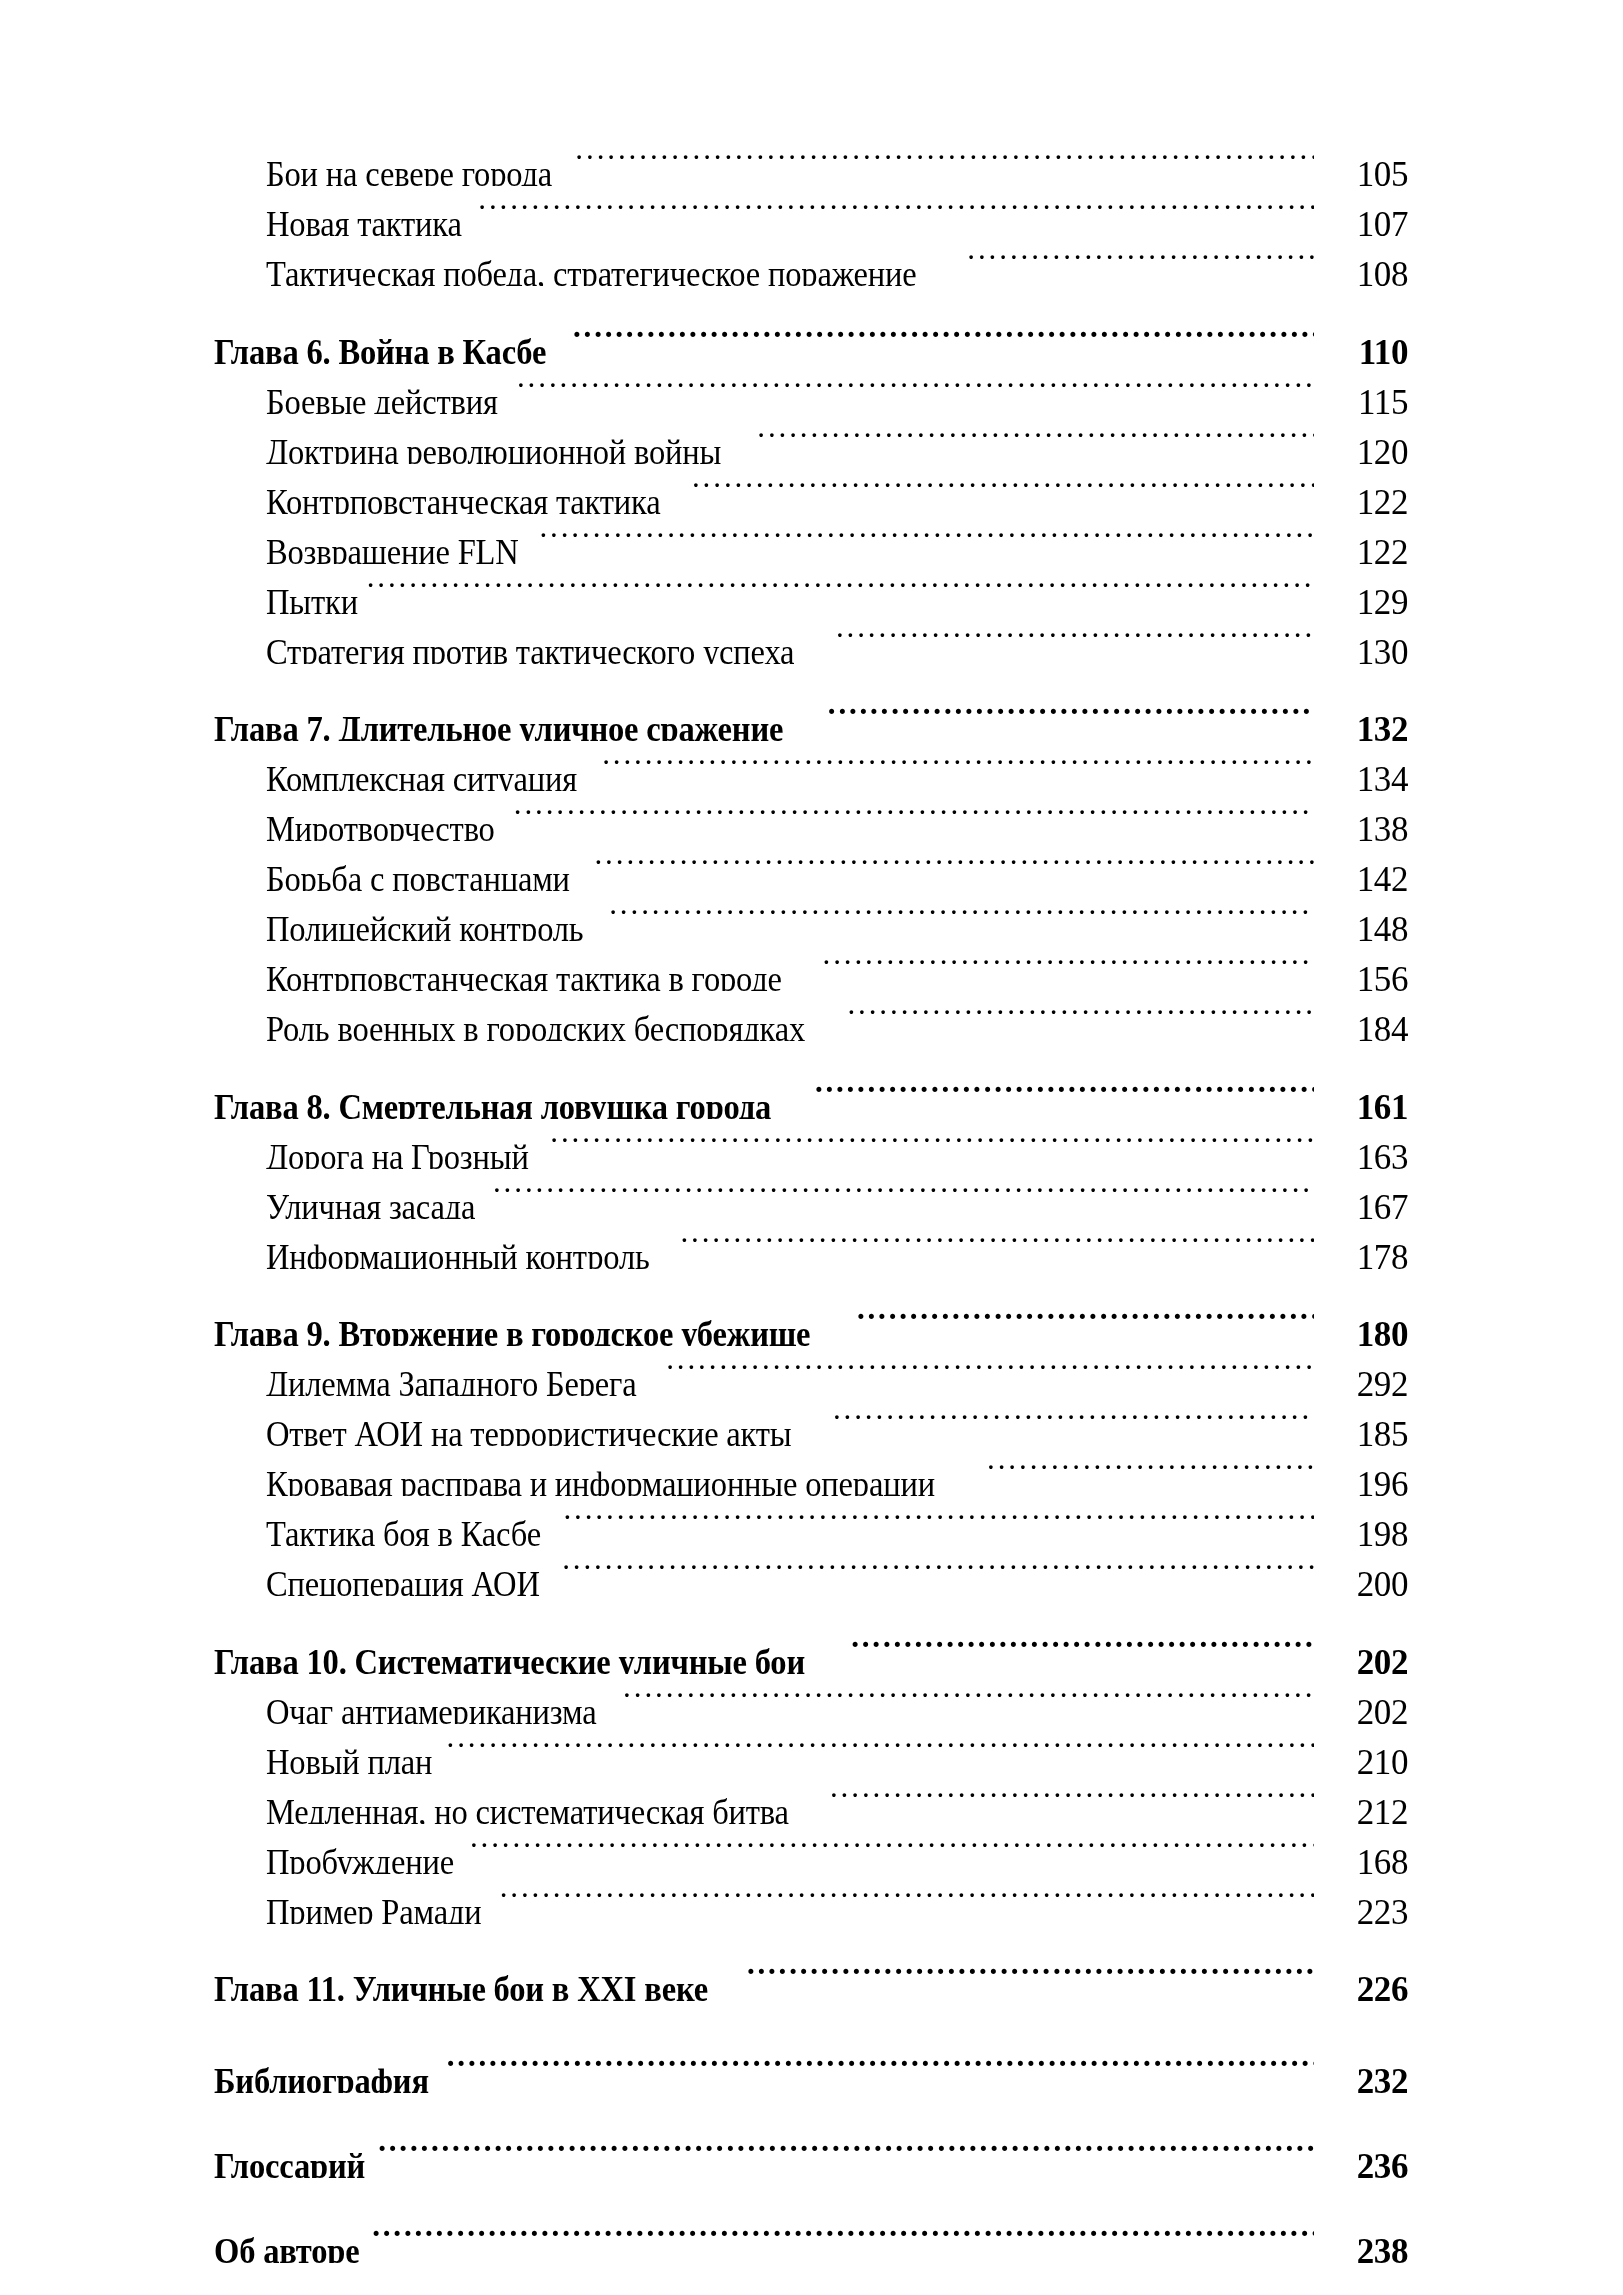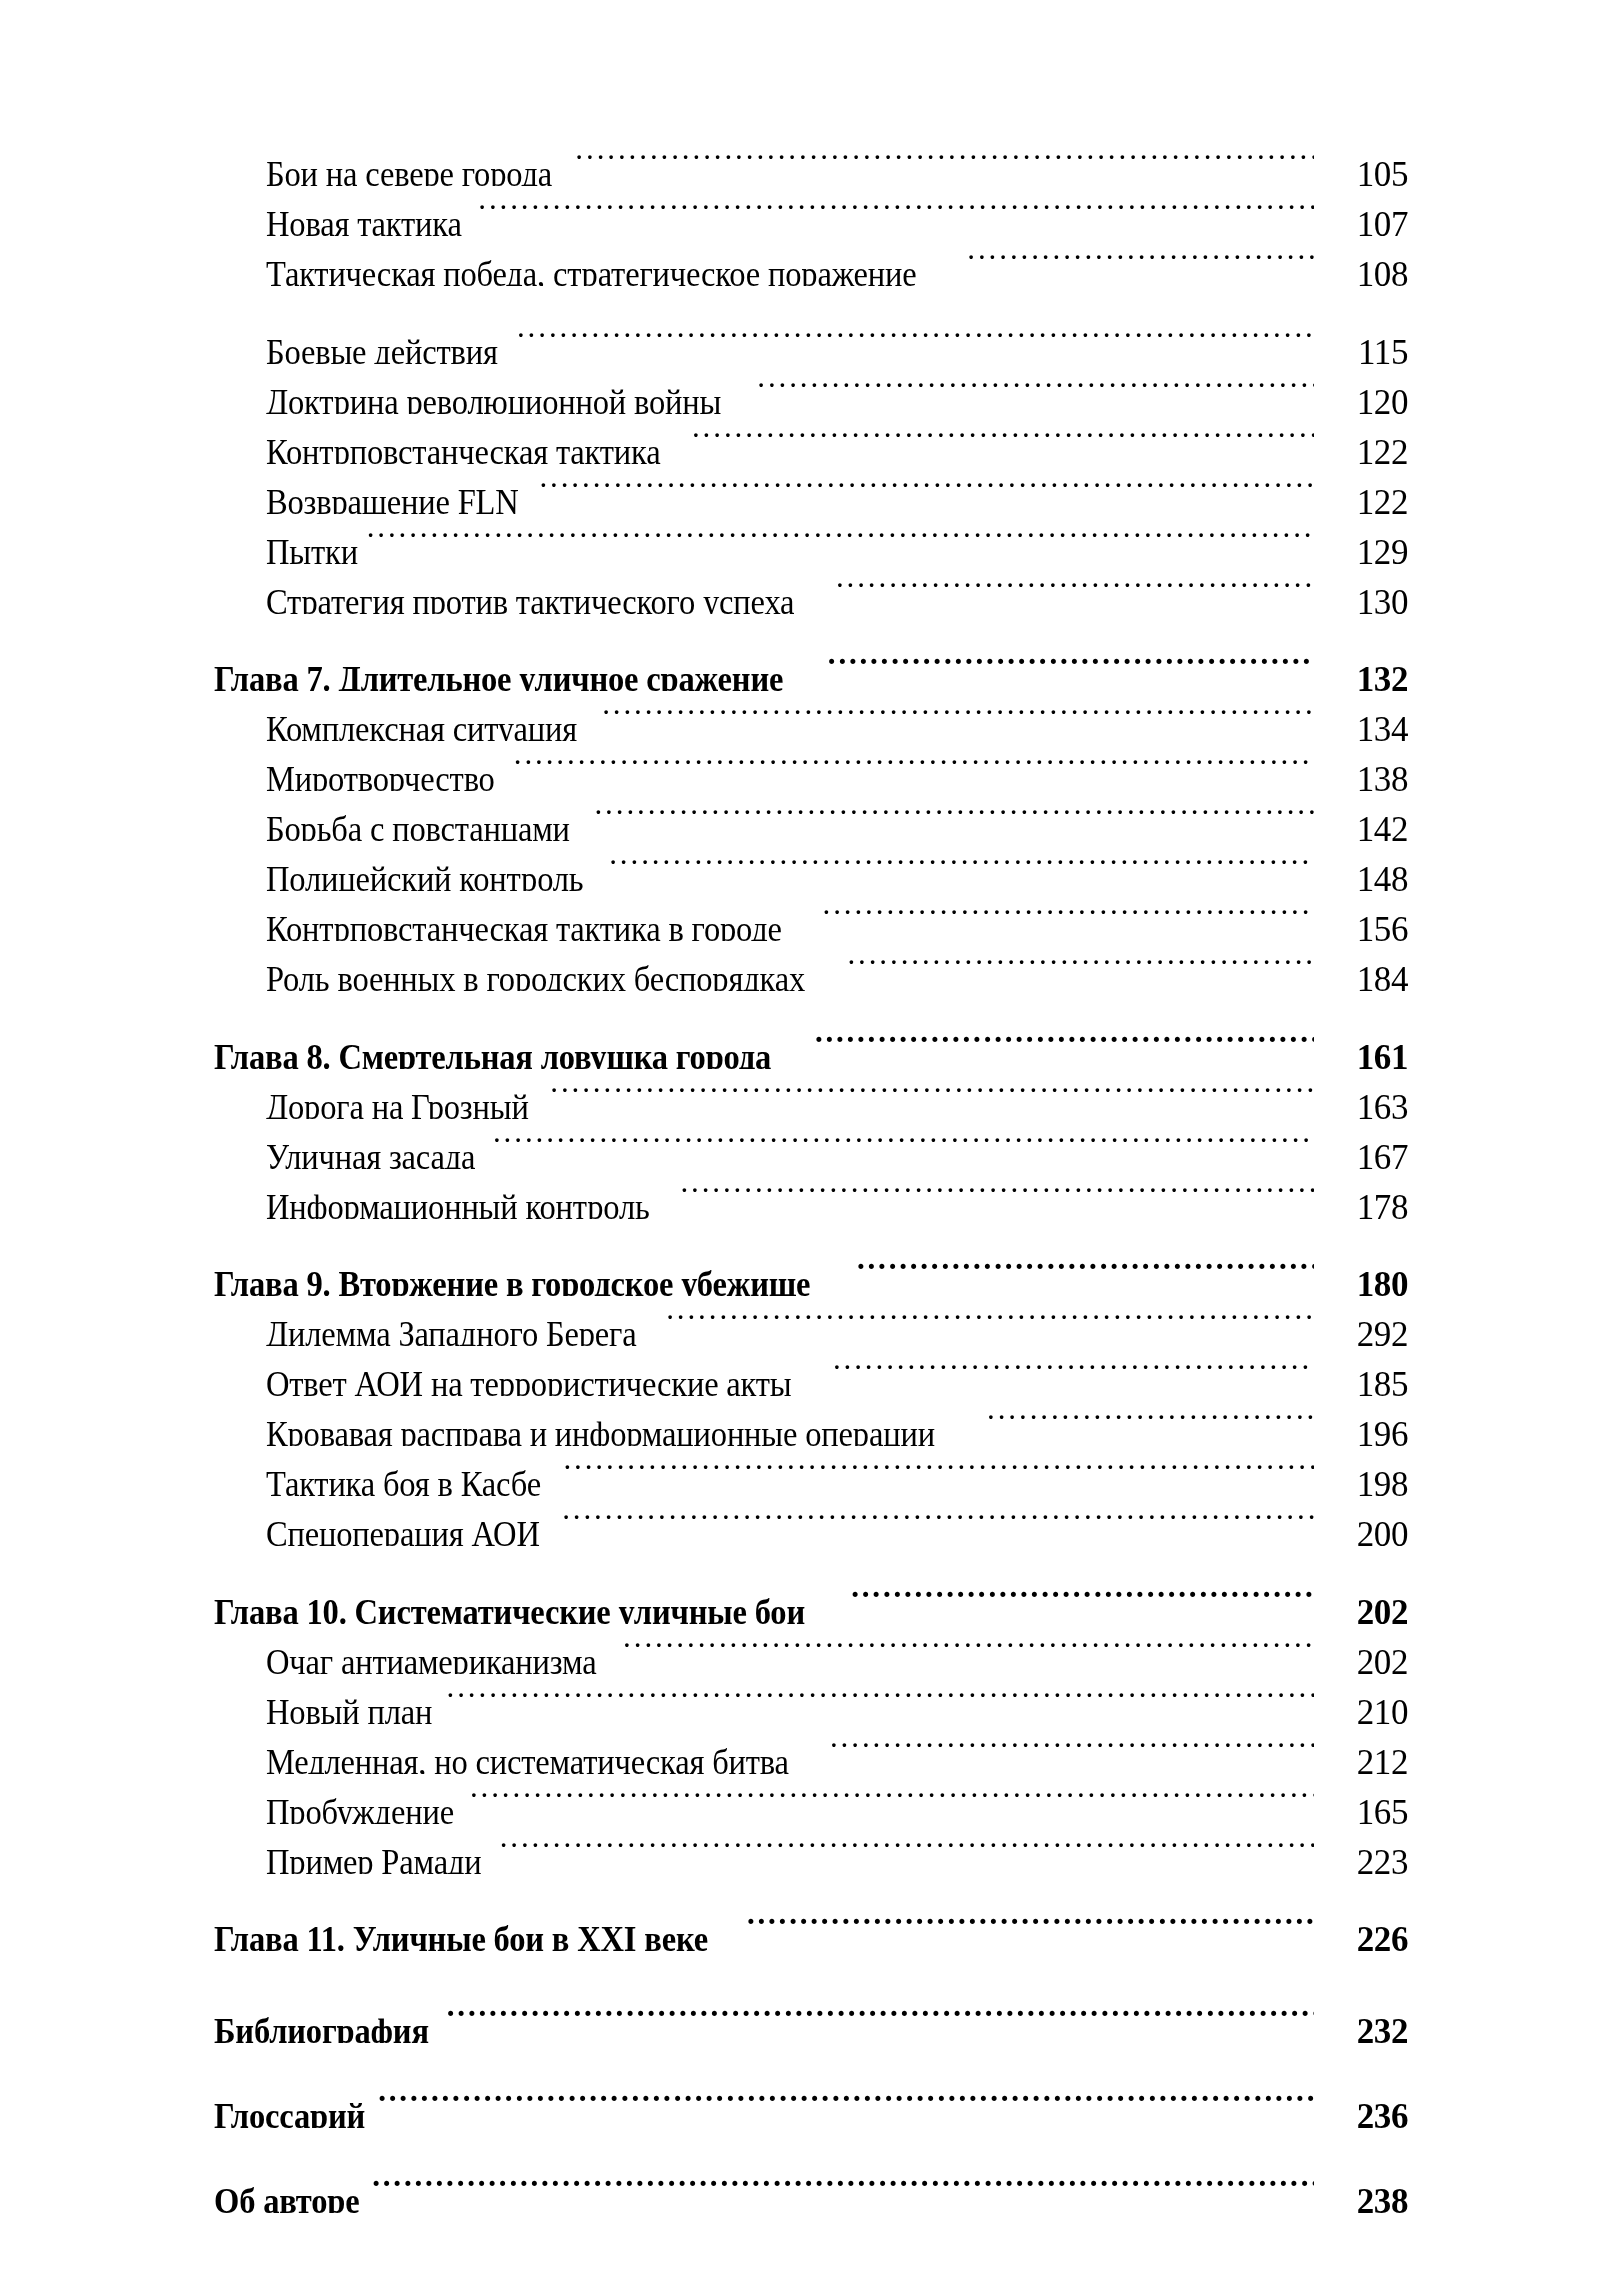--- a/index.html
+++ b/index.html
@@ -126,20 +126,25 @@
         <span class="toc-title">Новая тактика</span>
         <span class="toc-dots"></span>
         <span class="toc-page">107</span>
       </div>
       <div class="toc-line section">
         <span class="toc-title">Тактическая победа, стратегическое поражение</span>
         <span class="toc-dots"></span>
         <span class="toc-page">108</span>
       </div>
       <div class="gap-group"></div>
+      <div class="toc-line chapter">
+        <span class="toc-title">Глава 6. Война в Касбе</span>
+        <span class="toc-dots"></span>
+        <span class="toc-page">110</span>
+      </div>
       <div class="toc-line section">
         <span class="toc-title">Боевые действия</span>
         <span class="toc-dots"></span>
         <span class="toc-page">115</span>
       </div>
       <div class="toc-line section">
         <span class="toc-title">Доктрина революционной войны</span>
         <span class="toc-dots"></span>
         <span class="toc-page">120</span>
       </div>
@@ -268,21 +273,21 @@
         <span class="toc-page">210</span>
       </div>
       <div class="toc-line section">
         <span class="toc-title">Медленная, но систематическая битва</span>
         <span class="toc-dots"></span>
         <span class="toc-page">212</span>
       </div>
       <div class="toc-line section">
         <span class="toc-title">Пробуждение</span>
         <span class="toc-dots"></span>
-        <span class="toc-page">165</span>
+        <span class="toc-page">168</span>
       </div>
       <div class="toc-line section">
         <span class="toc-title">Пример Рамади</span>
         <span class="toc-dots"></span>
         <span class="toc-page">223</span>
       </div>
       <div class="gap-group"></div>
       <div class="toc-line chapter">
         <span class="toc-title">Глава 11. Уличные бои в XXI веке</span>
         <span class="toc-dots"></span>

